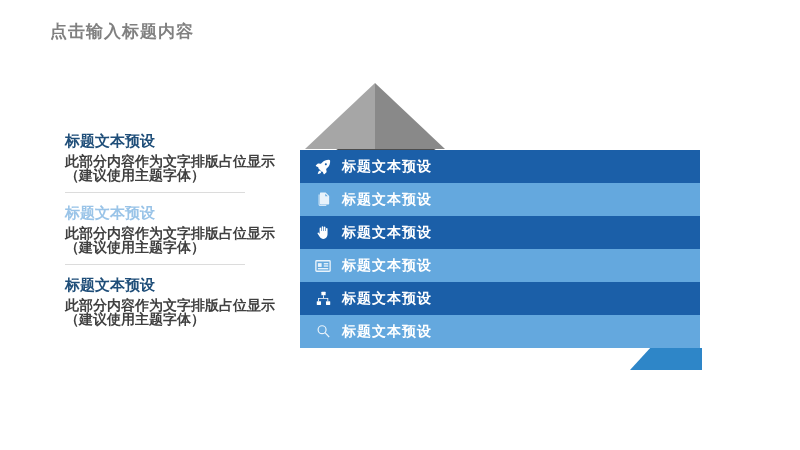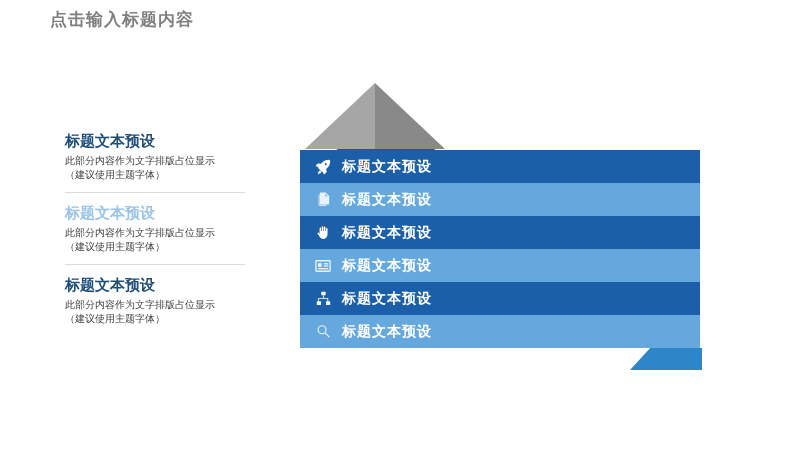--- a/index.html
+++ b/index.html
@@ -12,21 +12,21 @@
     height: 450px;
     position: relative;
     overflow: hidden;
     font-family: "Liberation Sans", sans-serif;
   }
 
   
   #slide-title {
     position: absolute;
     left: 50px;
-    top: 8px;
+    top: 20px;
     font-size: 17px;
     font-weight: bold;
     color: #808080;
     letter-spacing: 1px;
     font-family: "Liberation Sans", sans-serif;
     white-space: nowrap;
   }
 
   
   #left-column {
@@ -51,24 +51,25 @@
   .block-heading {
     font-family: "Liberation Serif", serif;
     font-weight: bold;
     font-size: 15px;
     line-height: 19px;
     margin-bottom: 3px;
     white-space: nowrap;
   }
   .block-body {
     font-family: "Liberation Sans", sans-serif;
-    font-size: 10px;
+    font-size: 14px;
     line-height: 14px;
     color: #404040;
     white-space: nowrap;
+    font-weight: bold;
   }
 
   
   #graphic {
     position: absolute;
     left: 300px;
     top: 80px;
     width: 420px;
     height: 310px;
   }

